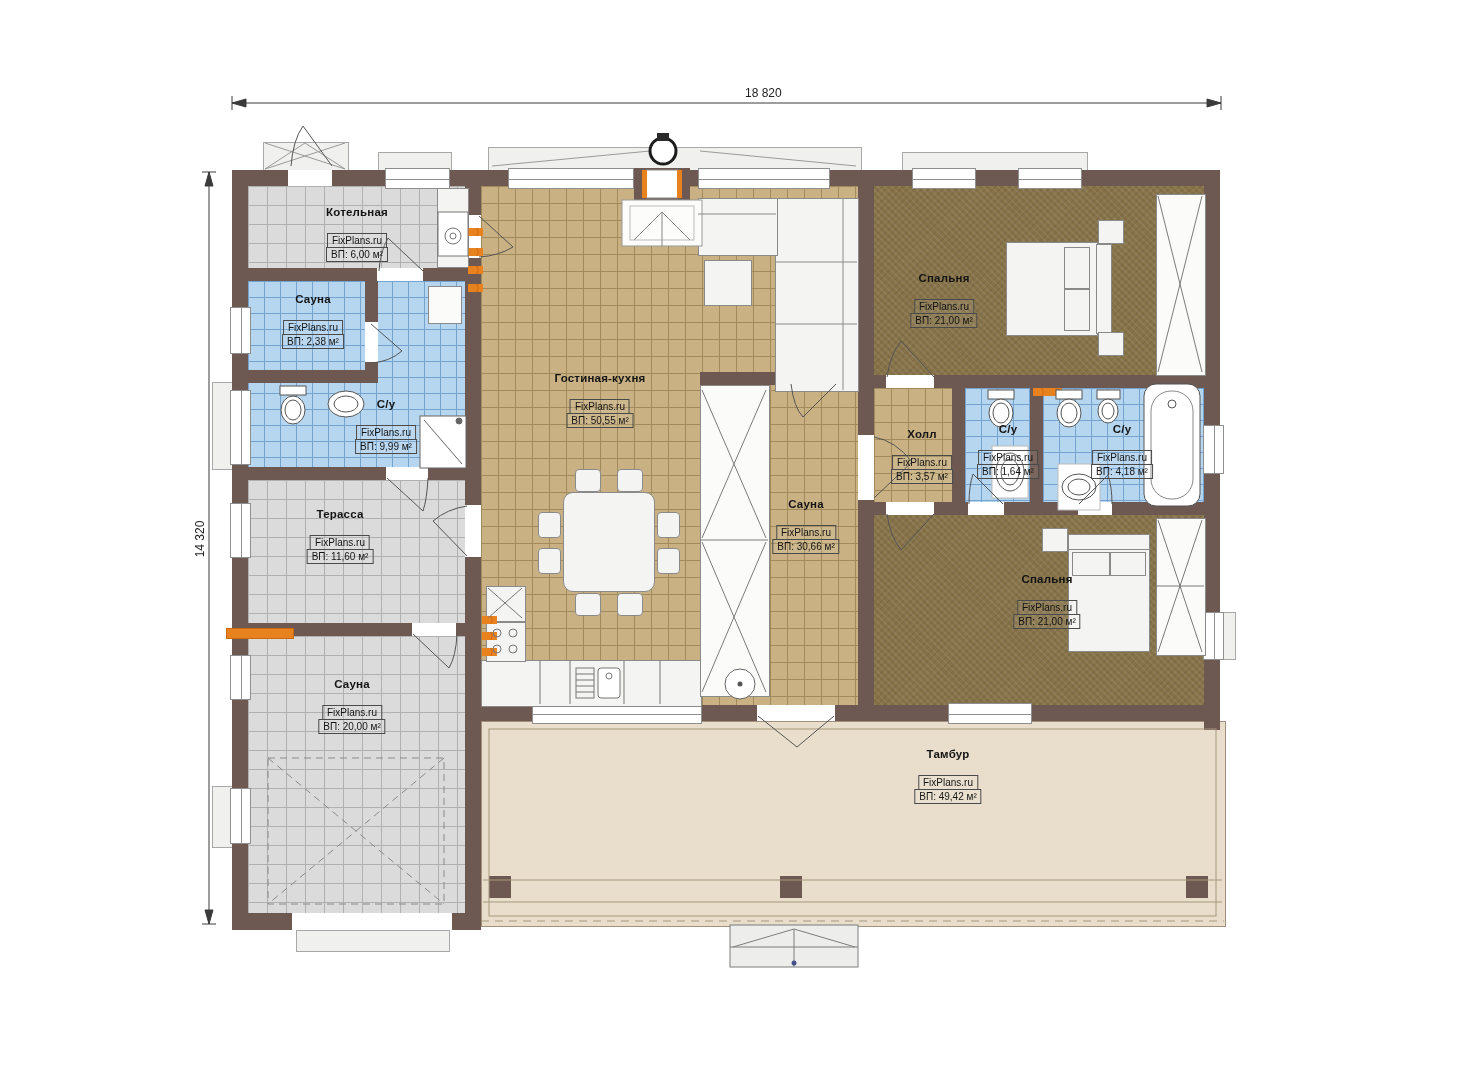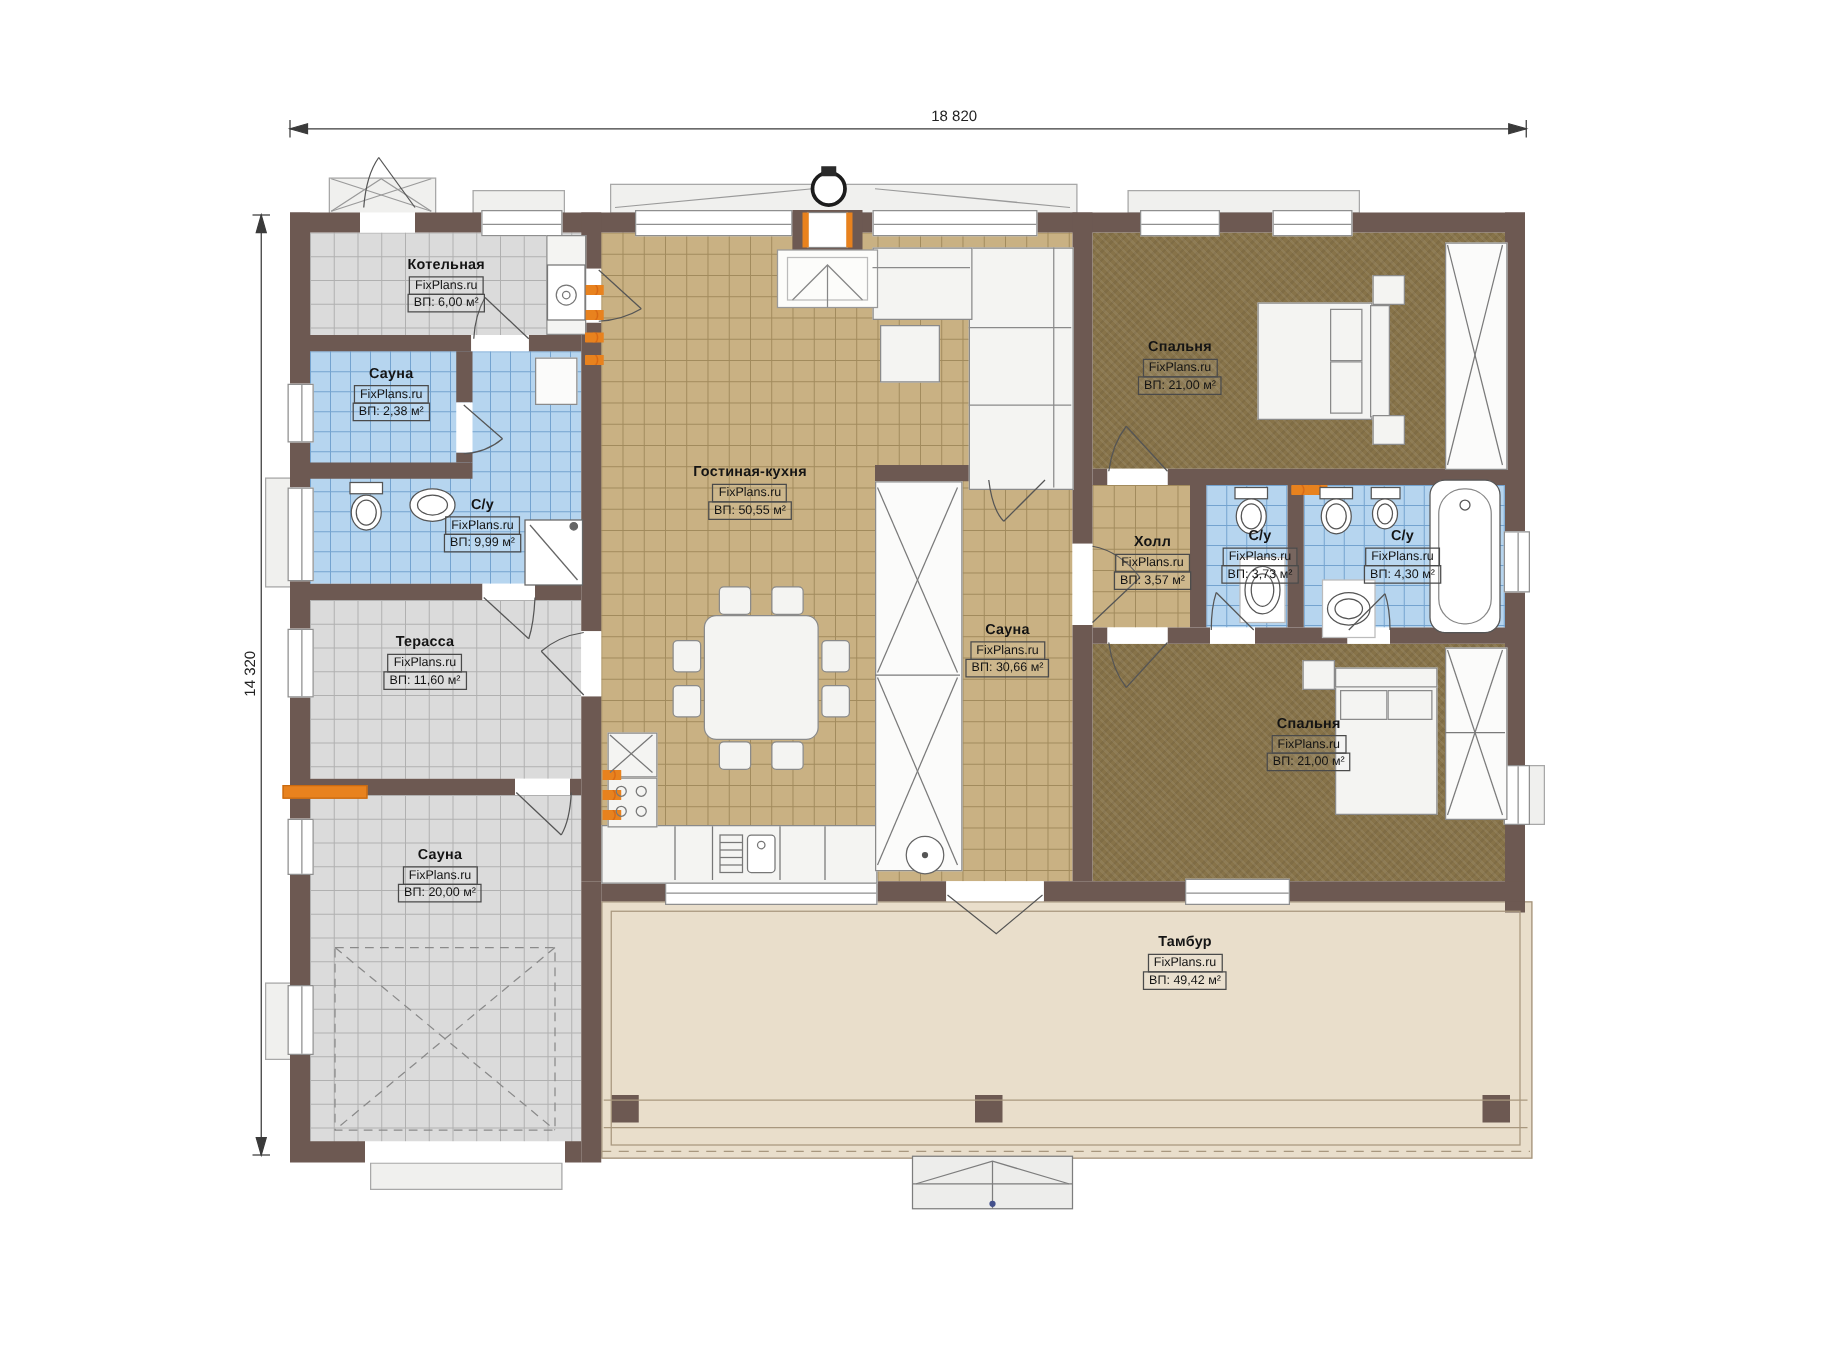--- a/index.html
+++ b/index.html
@@ -26,21 +26,21 @@
   .gap{position:absolute;background:#fff;z-index:7;}
   .slab{position:absolute;background:#f0f0ee;border:1px solid #a8a8a8;z-index:2;}
   .furn{position:absolute;background:#f4f4f2;border:1px solid #8a8a8a;z-index:10;}
   .wbox{position:absolute;background:#fbfbfa;border:1px solid #8a8a8a;z-index:10;}
   .post{position:absolute;background:#6d5952;z-index:6;}
   .rad{position:absolute;width:15px;height:8px;z-index:11;
     background:radial-gradient(circle at 27% 50%,#e8821e 42%,rgba(200,80,10,.55) 52%,transparent 60%),
                radial-gradient(circle at 73% 50%,#e8821e 42%,rgba(200,80,10,.55) 52%,transparent 60%);}
   .radbar{position:absolute;background:#e8821e;border:1px solid #c96a10;z-index:11;}
   .room-label{position:absolute;transform:translateX(-50%);text-align:center;color:#141414;z-index:30;white-space:nowrap;}
-  .room-label .rname{font-size:11.5px;font-weight:bold;margin-bottom:4px;letter-spacing:.2px;}
+  .room-label .rname{font-size:11.5px;font-weight:bold;margin-bottom:16px;letter-spacing:.2px;}
   .room-label .rbox{display:inline-block;font-size:10px;line-height:13px;border:1px solid #4a4a4a;
                     padding:0 4px;margin-top:-1px;background:rgba(255,255,255,.08);}
   .room-label .rbox + .rbox{display:inline-block;text-align:center;}
   .room-label .boxcol{display:flex;flex-direction:column;align-items:center;}
   .dim-label{position:absolute;font-size:12px;color:#222;z-index:30;}
   .dim-left{transform:rotate(-90deg);transform-origin:center;}
   svg.linework{position:absolute;left:0;top:0;z-index:20;pointer-events:none;}
 </style>
 </head>
 <body>
@@ -430,28 +430,28 @@
     <div class="rname">Холл</div>
     <div class="boxcol">
       <div class="rbox">FixPlans.ru</div>
       <div class="rbox">ВП: 3,57 м²</div>
     </div>
   </div>
   <div class="room-label" style="left:1008px;top:423px;">
     <div class="rname">С/у</div>
     <div class="boxcol">
       <div class="rbox">FixPlans.ru</div>
-      <div class="rbox">ВП: 3,73 м²</div>
+      <div class="rbox">ВП: 1,64 м²</div>
     </div>
   </div>
   <div class="room-label" style="left:1122px;top:423px;">
     <div class="rname">С/у</div>
     <div class="boxcol">
       <div class="rbox">FixPlans.ru</div>
-      <div class="rbox">ВП: 4,30 м²</div>
+      <div class="rbox">ВП: 4,18 м²</div>
     </div>
   </div>
   <div class="room-label" style="left:944px;top:272px;">
     <div class="rname">Спальня</div>
     <div class="boxcol">
       <div class="rbox">FixPlans.ru</div>
       <div class="rbox">ВП: 21,00 м²</div>
     </div>
   </div>
   <div class="room-label" style="left:1047px;top:573px;">

